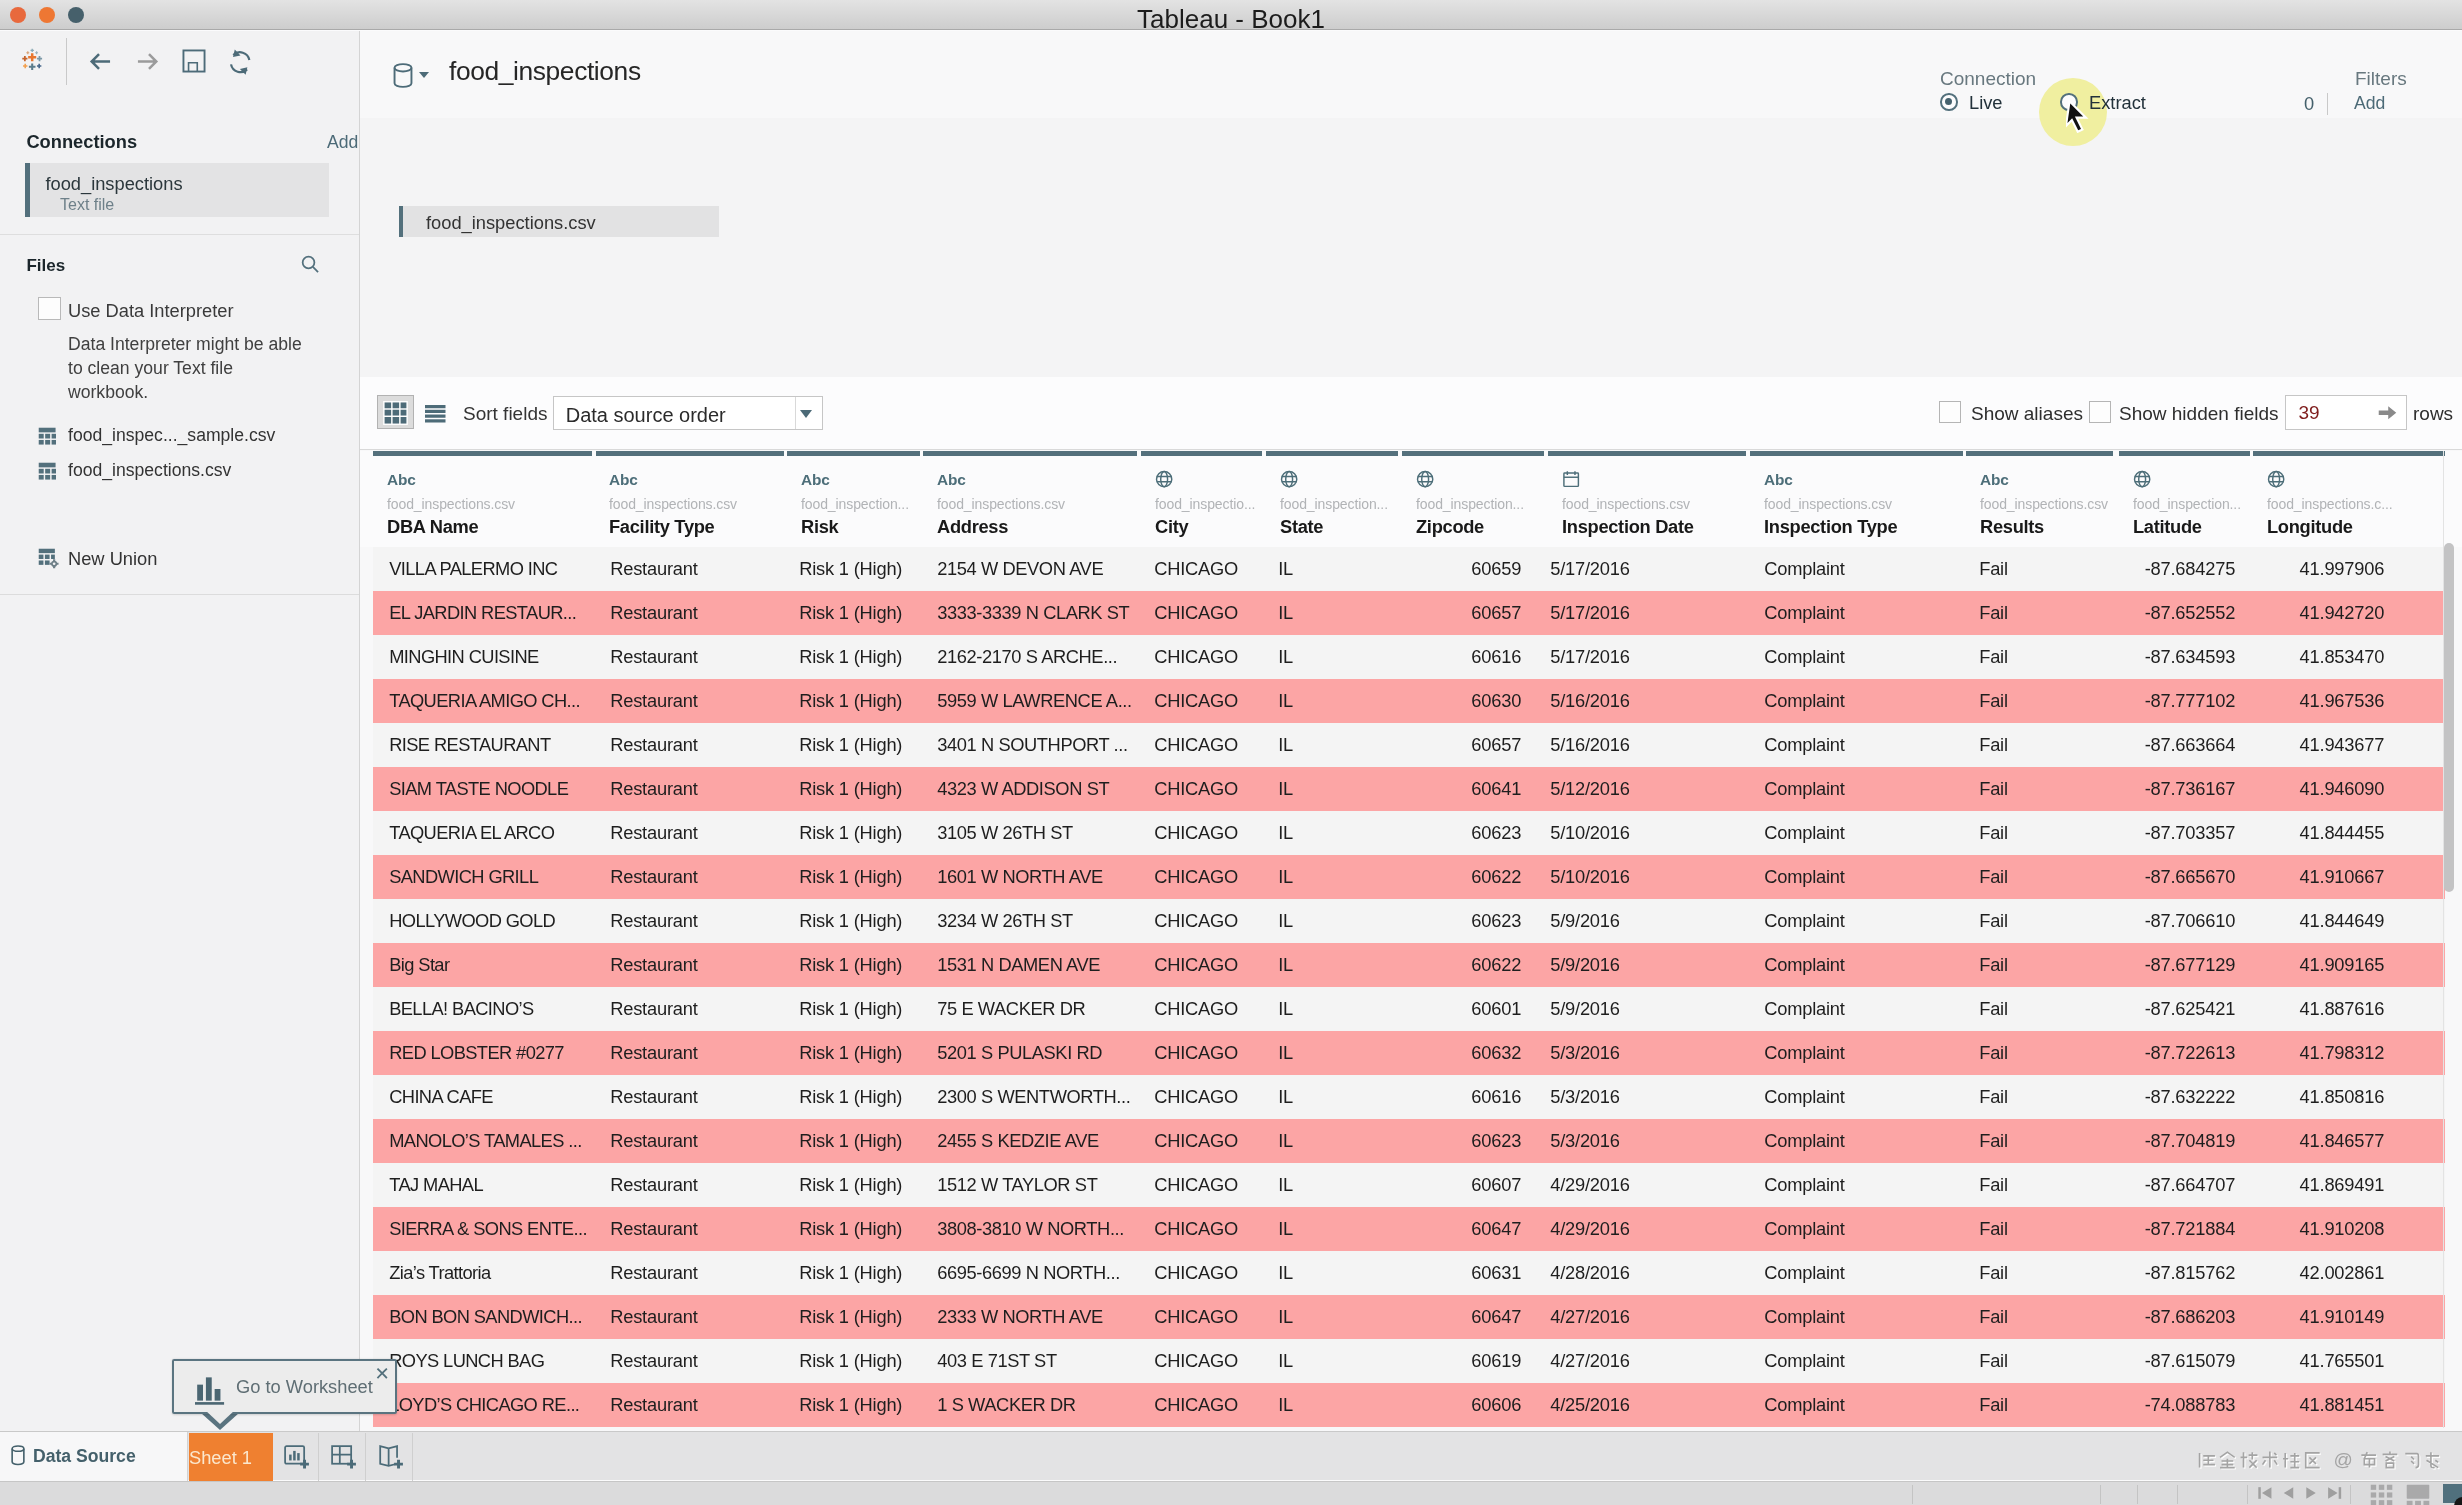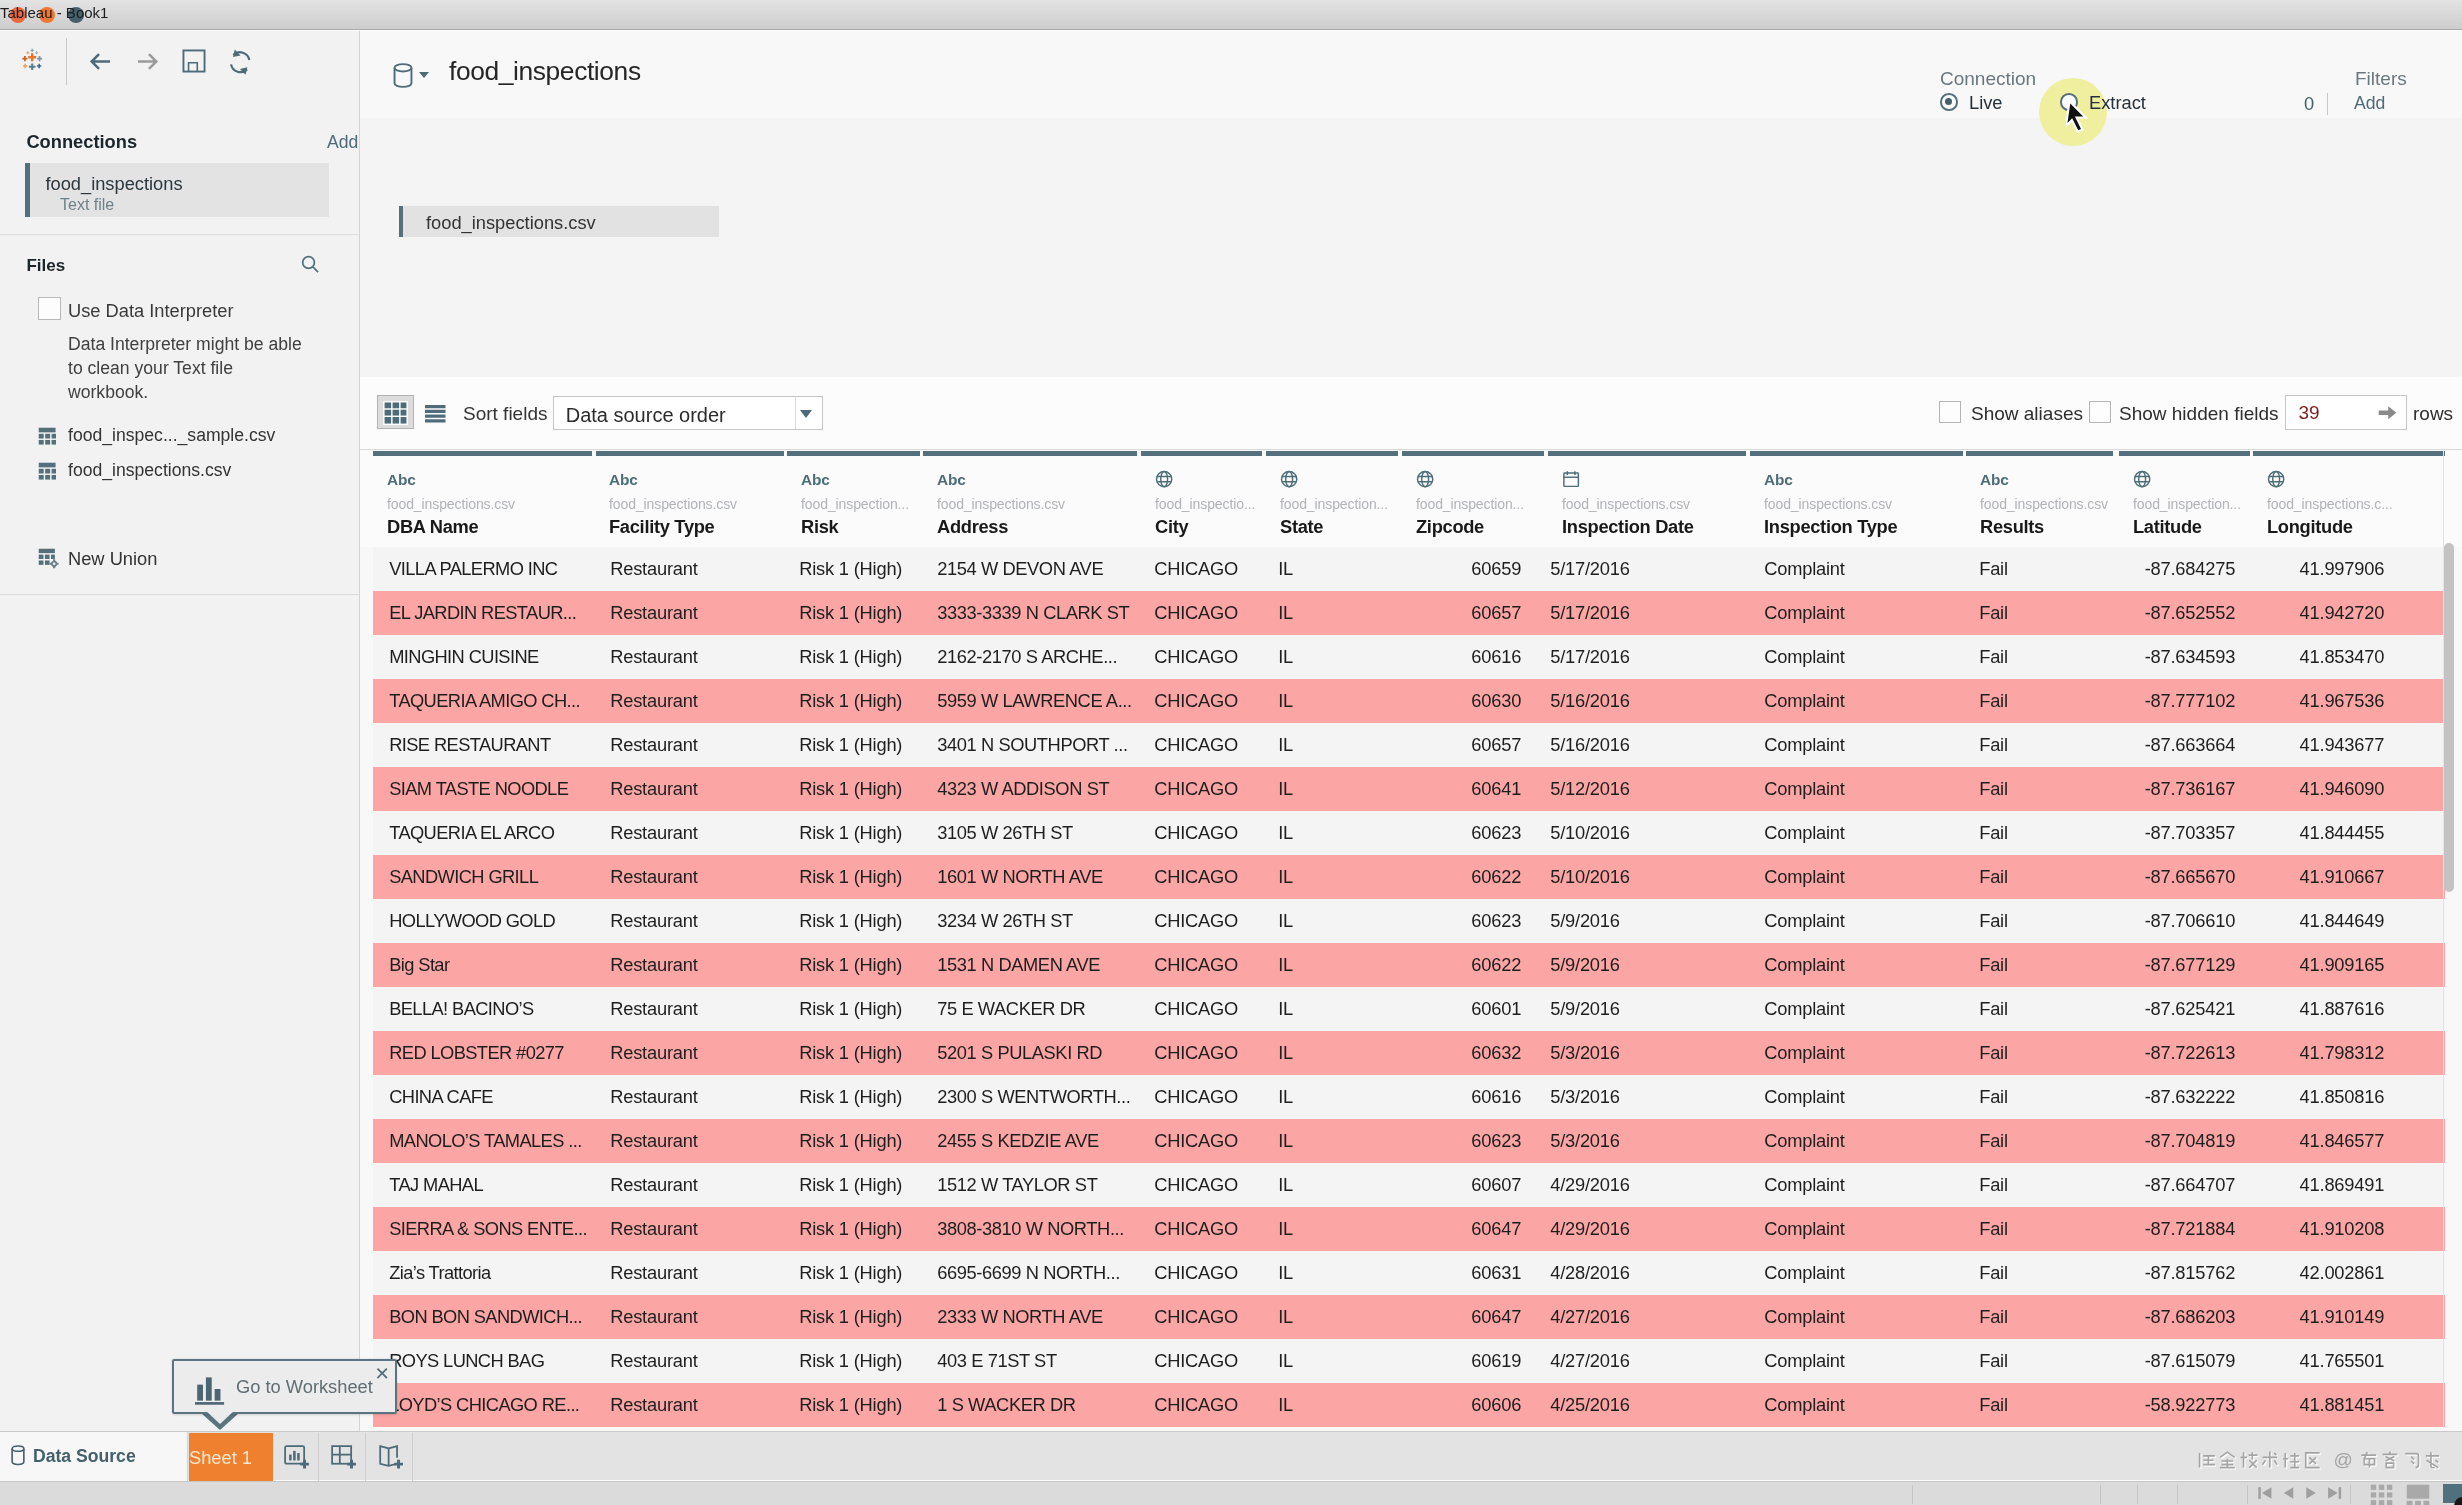--- a/index.html
+++ b/index.html
@@ -1,21 +1,21 @@
 <!DOCTYPE html>
 <html style="font-size:11.7px"><head><meta charset="utf-8">
 <style>
 *{margin:0;padding:0;box-sizing:border-box}
 html,body{width:2462px;height:1506px;overflow:hidden}
 body{font-family:"Liberation Sans",sans-serif;position:relative;background:#fbfbfc;color:#2b2b2b}
 .abs{position:absolute}
 
 #titlebar{position:absolute;left:0;top:0;width:2462px;height:30px;background:linear-gradient(#e3e3e3,#cdcdcd);border-bottom:0.7px solid #a9a9a9}
 .tl{position:absolute;top:6.6px;width:16px;height:16px;border-radius:50%}
-#titlebar .t{position:absolute;top:4.4px;width:100%;text-align:left;font-size:15px;color:#1c1c1c}
+#titlebar .t{position:absolute;top:4.4px;width:100%;text-align:center;font-size:26px;color:#1c1c1c}
 
 #sidebar{position:absolute;left:0;top:31px;width:360px;height:1400px;background:#f2f2f3;border-right:0.7px solid #d4d4d4}
 #sbtools{position:absolute;left:0;top:0;width:100%;height:79px}
 #sbtools .vsep{position:absolute;left:66px;top:7.3px;width:0.7px;height:47px;background:#c9c9c9}
 .sicon{position:absolute;top:17.6px}
 #connhdr{position:absolute;left:26.4px;top:100px;font-size:18.3px;font-weight:bold;color:#1b262b}
 #connadd{position:absolute;left:327px;top:101px;font-size:17.6px;color:#4c6a77}
 #connitem{position:absolute;left:30px;top:132px;width:299px;height:54px;background:#e3e3e4}
 #connbar{position:absolute;left:25px;top:132px;width:5.1px;height:54px;background:#53707c}
 #connitem .a{position:absolute;left:15.4px;top:9.5px;font-size:18.3px;color:#2b373c}
@@ -631,21 +631,21 @@
       <span class="cl c1">LOYD’S CHICAGO RE...</span>
       <span class="cl c2">Restaurant</span>
       <span class="cl c3">Risk 1 (High)</span>
       <span class="cl c4">1 S WACKER DR</span>
       <span class="cl c5">CHICAGO</span>
       <span class="cl c6">IL</span>
       <span class="cr c7">60606</span>
       <span class="cl c8">4/25/2016</span>
       <span class="cl c9">Complaint</span>
       <span class="cl c10">Fail</span>
-      <span class="cr c11">-58.922773</span>
+      <span class="cr c11">-74.088783</span>
       <span class="cr c12">41.881451</span>
     </div>
 </div>
 <div id="vtrack"></div>
 <div id="vscroll"></div>
 
 <div id="tabbar">
   <div id="dstab">
     <svg class="abs" style="left:11px;top:13.2px" width="14" height="20.5" viewBox="0 0 19 28">
         <g fill="none" stroke="#44606b" stroke-width="2.2">

